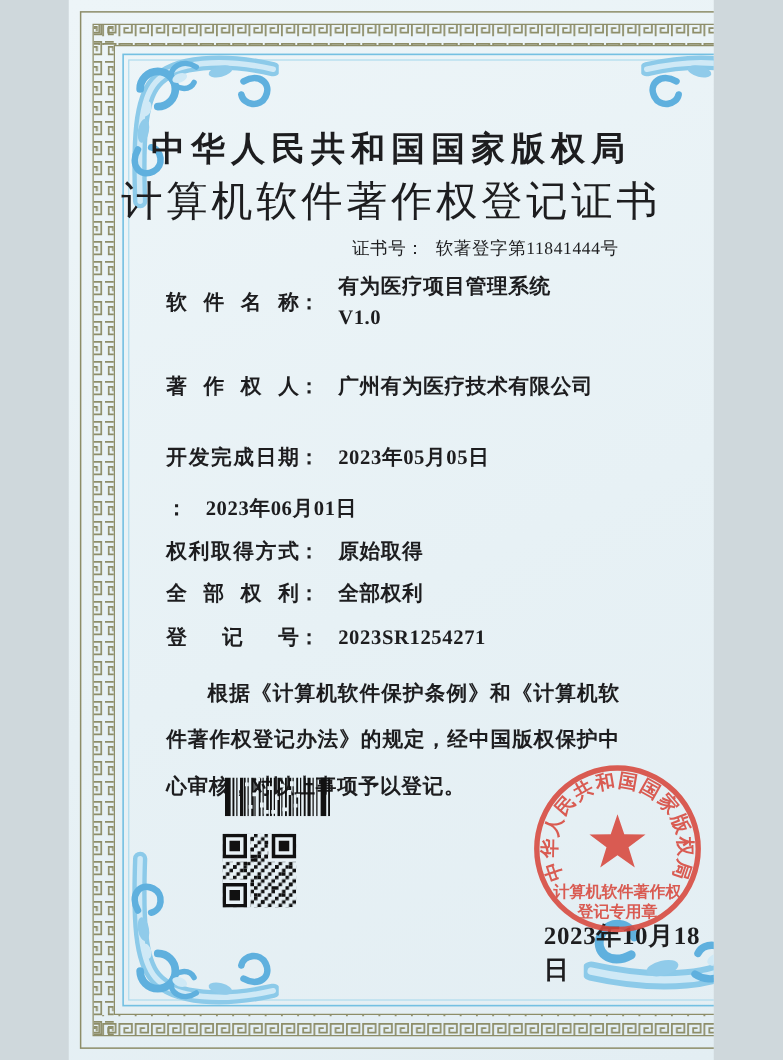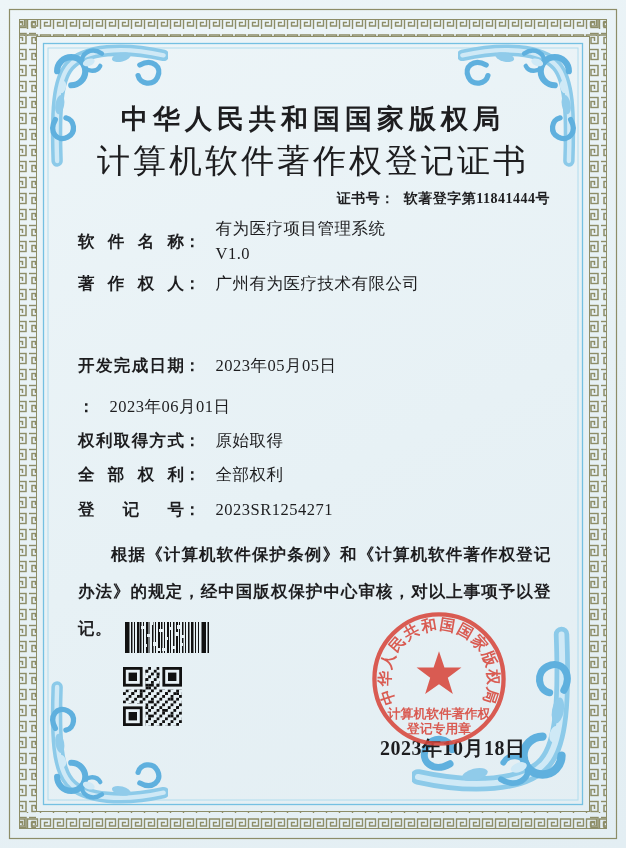--- a/index.html
+++ b/index.html
@@ -1,46 +1,46 @@
 <!DOCTYPE html>
 <html><head>
 <meta charset="utf-8">
 <style>
   html,body{margin:0;padding:0;background:#cfd8dc;}
   .page{
     position:relative;
-    width:626px;height:848px;
+    width:516px;height:848px;
     margin:0 auto;
     background:linear-gradient(155deg,#edf5f8 0%,#e7f1f5 55%,#e3eef3 100%);
     font-family:"Liberation Serif","DejaVu Serif",serif;
     color:#1d1d1f;
     overflow:hidden;
   }
   .border-svg{position:absolute;inset:0;pointer-events:none;}
   .authority{
     position:absolute;top:101px;left:0;right:0;
     text-align:center;font-size:27px;font-weight:bold;letter-spacing:5px;
   }
   .cert-title{
     position:absolute;top:139px;left:0;right:0;
     text-align:center;font-size:33px;font-weight:normal;letter-spacing:3px;
   }
   .certno{
     position:absolute;top:190px;right:76px;
-    font-size:14px;font-weight:bold;letter-spacing:.5px;
+    font-size:14px;font-weight:normal;letter-spacing:.5px;
   }
   .certno .val{margin-left:9px;}
   .fields{position:absolute;left:78px;right:77px;top:0;height:100%;}
   .frow{position:absolute;left:0;right:0;display:flex;align-items:center;font-size:16.5px;line-height:25px;}
   .flabel{
     display:inline-block;width:106px;font-weight:bold;
     text-align:justify;text-align-last:justify;
   }
   .fcolon{font-weight:bold;}
-  .fval{margin-left:15px;font-weight:normal;letter-spacing:.5px;}
+  .fval{margin-left:15px;font-weight:bold;letter-spacing:.5px;}
   .statement{
     position:absolute;left:78px;right:75px;top:536px;
     font-size:16.5px;font-weight:600;line-height:37px;
     text-indent:2em;letter-spacing:.6px;text-align:justify;
   }
   .barcode{position:absolute;left:125px;top:622px;width:84px;height:31px;}
   .qrcode{position:absolute;left:123px;top:667px;width:59px;height:59px;}
   .issue-date{
     position:absolute;left:380px;top:735px;
     font-size:20px;font-weight:bold;letter-spacing:.5px;z-index:1;
@@ -102,21 +102,21 @@
 
   <div class="fields">
     <div class="frow" style="top:216px">
       <span class="flabel">软件名称</span>
       <span class="fcolon">：</span>
       <div class="fval">
         <div>有为医疗项目管理系统</div>
         <div>V1.0</div>
       </div>
     </div>
-    <div class="frow" style="top:271px">
+    <div class="frow" style="top:296px">
       <span class="flabel">著作权人</span>
       <span class="fcolon">：</span>
       <div class="fval">广州有为医疗技术有限公司</div>
     </div>
     <div class="frow" style="top:353px">
       <span class="flabel">开发完成日期</span>
       <span class="fcolon">：</span>
       <div class="fval">2023年05月05日</div>
     </div>
     <div class="frow" style="top:394px">

